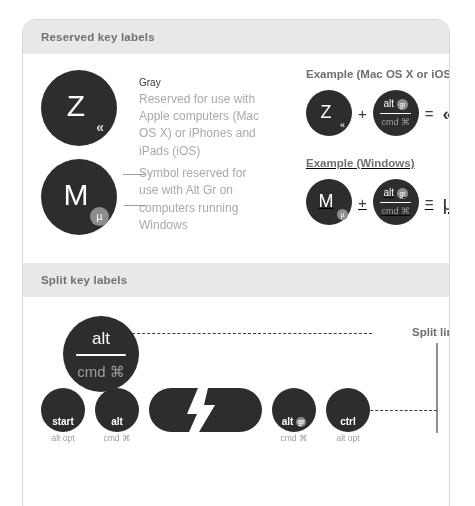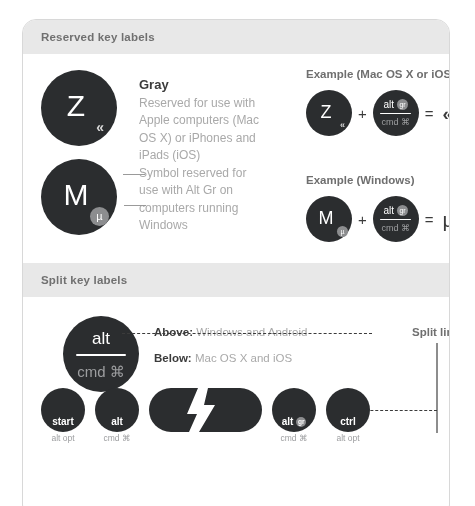--- a/index.html
+++ b/index.html
@@ -143,37 +143,37 @@
     height: 1px;
     background: #9a9a9a;
   }
 
   .legend-text {
     margin-left: 22px;
     width: 126px;
     padding-top: 6px;
   }
   .legend-text .lt-title {
-    font-size: 13px;
-    font-weight: bold;
+    font-size: 10px;
+    font-weight: normal;
     color: #3b3b3b;
     line-height: 1.45;
   }
   .legend-text .lt-desc {
     font-size: 12px;
     color: #a9a9a9;
     line-height: 1.45;
   }
 
   
   .example {
     position: absolute;
   }
   .example.ex1 { left: 283px; top: 14px; }
-  .example.ex2 { left: 283px; top: 120px; }
+  .example.ex2 { left: 283px; top: 103px; text-decoration: underline; }
 
   .example .ex-title {
     font-size: 11.5px;
     font-weight: bold;
     color: #6f6f6f;
     margin-bottom: 10px;
     white-space: nowrap;
   }
   .ex-equation {
     display: flex;
@@ -205,21 +205,21 @@
     flex: none;
     display: flex;
     flex-direction: column;
     align-items: center;
     justify-content: center;
   }
   .splitkey .sk-top {
     color: #ffffff;
     line-height: 1;
     display: flex;
-    align-items: flex-end;
+    align-items: center;
     justify-content: center;
   }
   .splitkey .sk-rule {
     background: #ffffff;
     border-radius: 1px;
   }
   .splitkey .sk-bot {
     color: #9d9ea0;
     line-height: 1;
     white-space: nowrap;
@@ -437,31 +437,20 @@
   <div class="split-body">
 
     <div class="big-demo-key">
       <div class="splitkey big">
         <div class="sk-top">alt</div>
         <div class="sk-rule"></div>
         <div class="sk-bot">cmd ⌘</div>
       </div>
     </div>
 
-    <div class="above-below">
-      <div class="ab-line">
-        <b>Above:</b>
-        <span>Windows and Android</span>
-      </div>
-      <div style="height:9px"></div>
-      <div class="ab-line">
-        <b>Below:</b>
-        <span>Mac OS X and iOS</span>
-      </div>
-    </div>
 
     <div class="dashed-mid"></div>
     <div class="split-line-label">Split line</div>
     <div class="split-vert"></div>
     <div class="dashed-bottom"></div>
 
     <div class="keyboard-row">
 
       <div class="splitkey row">
         <div class="sk-top">

